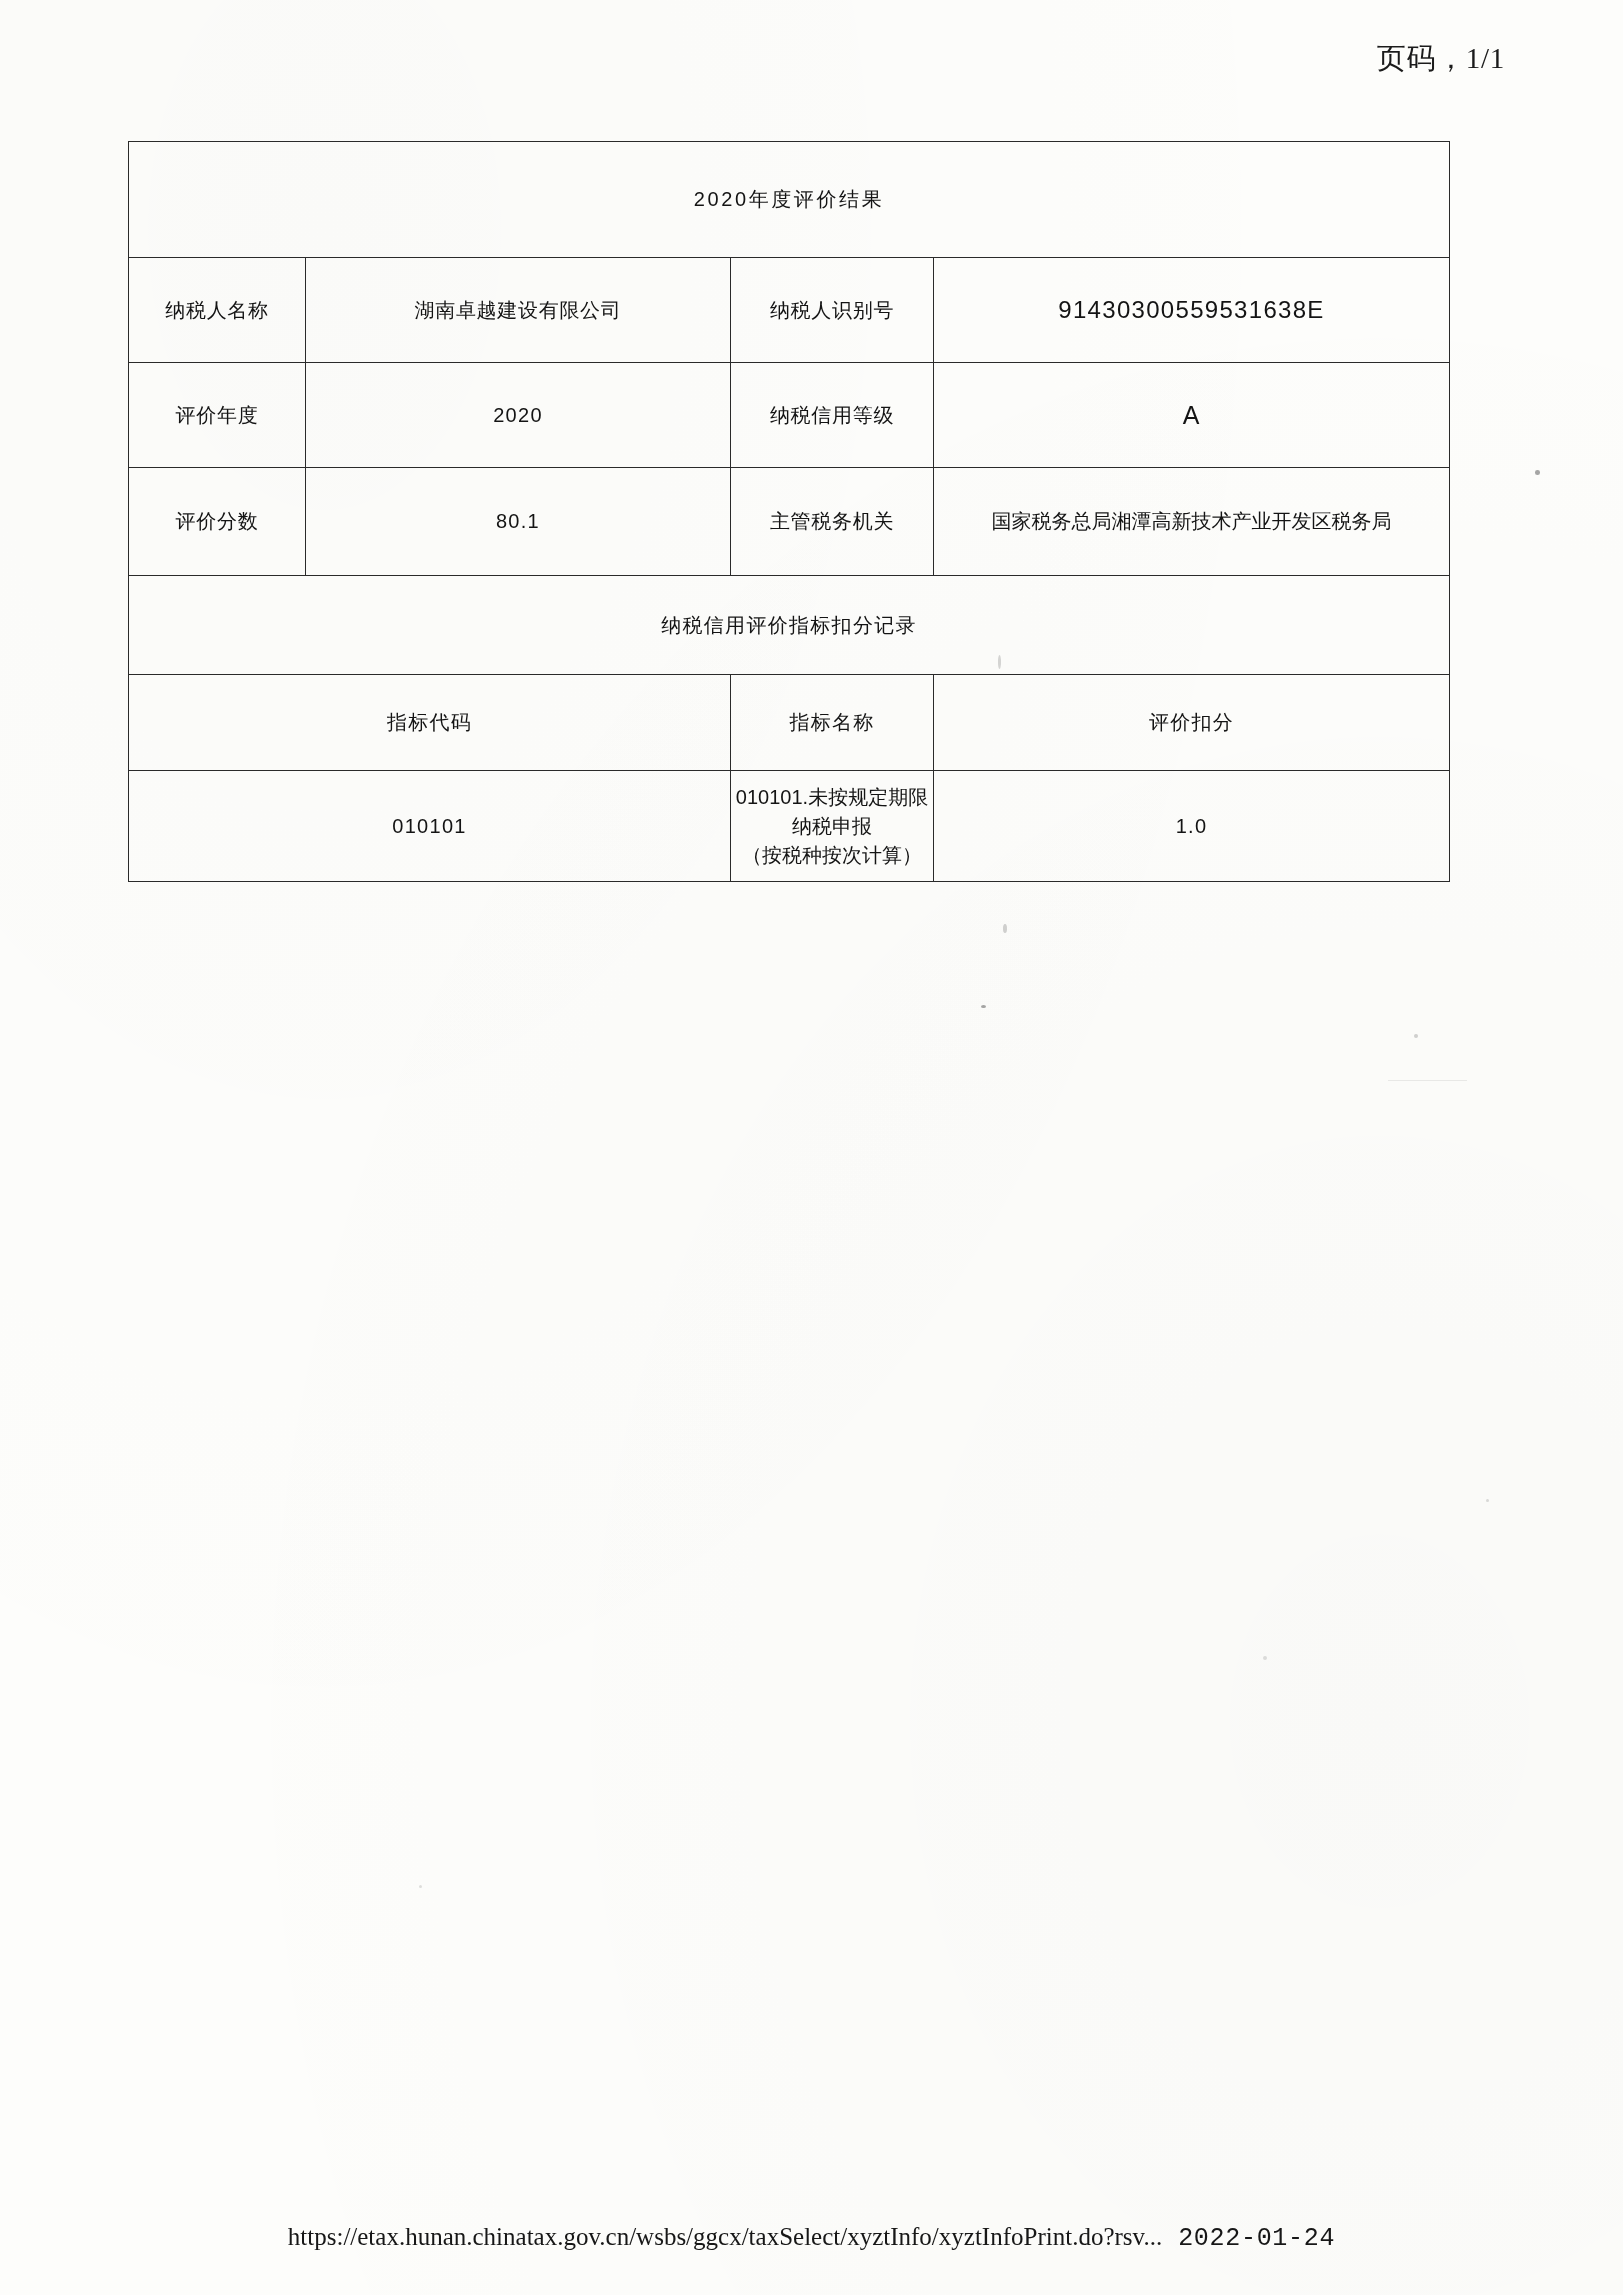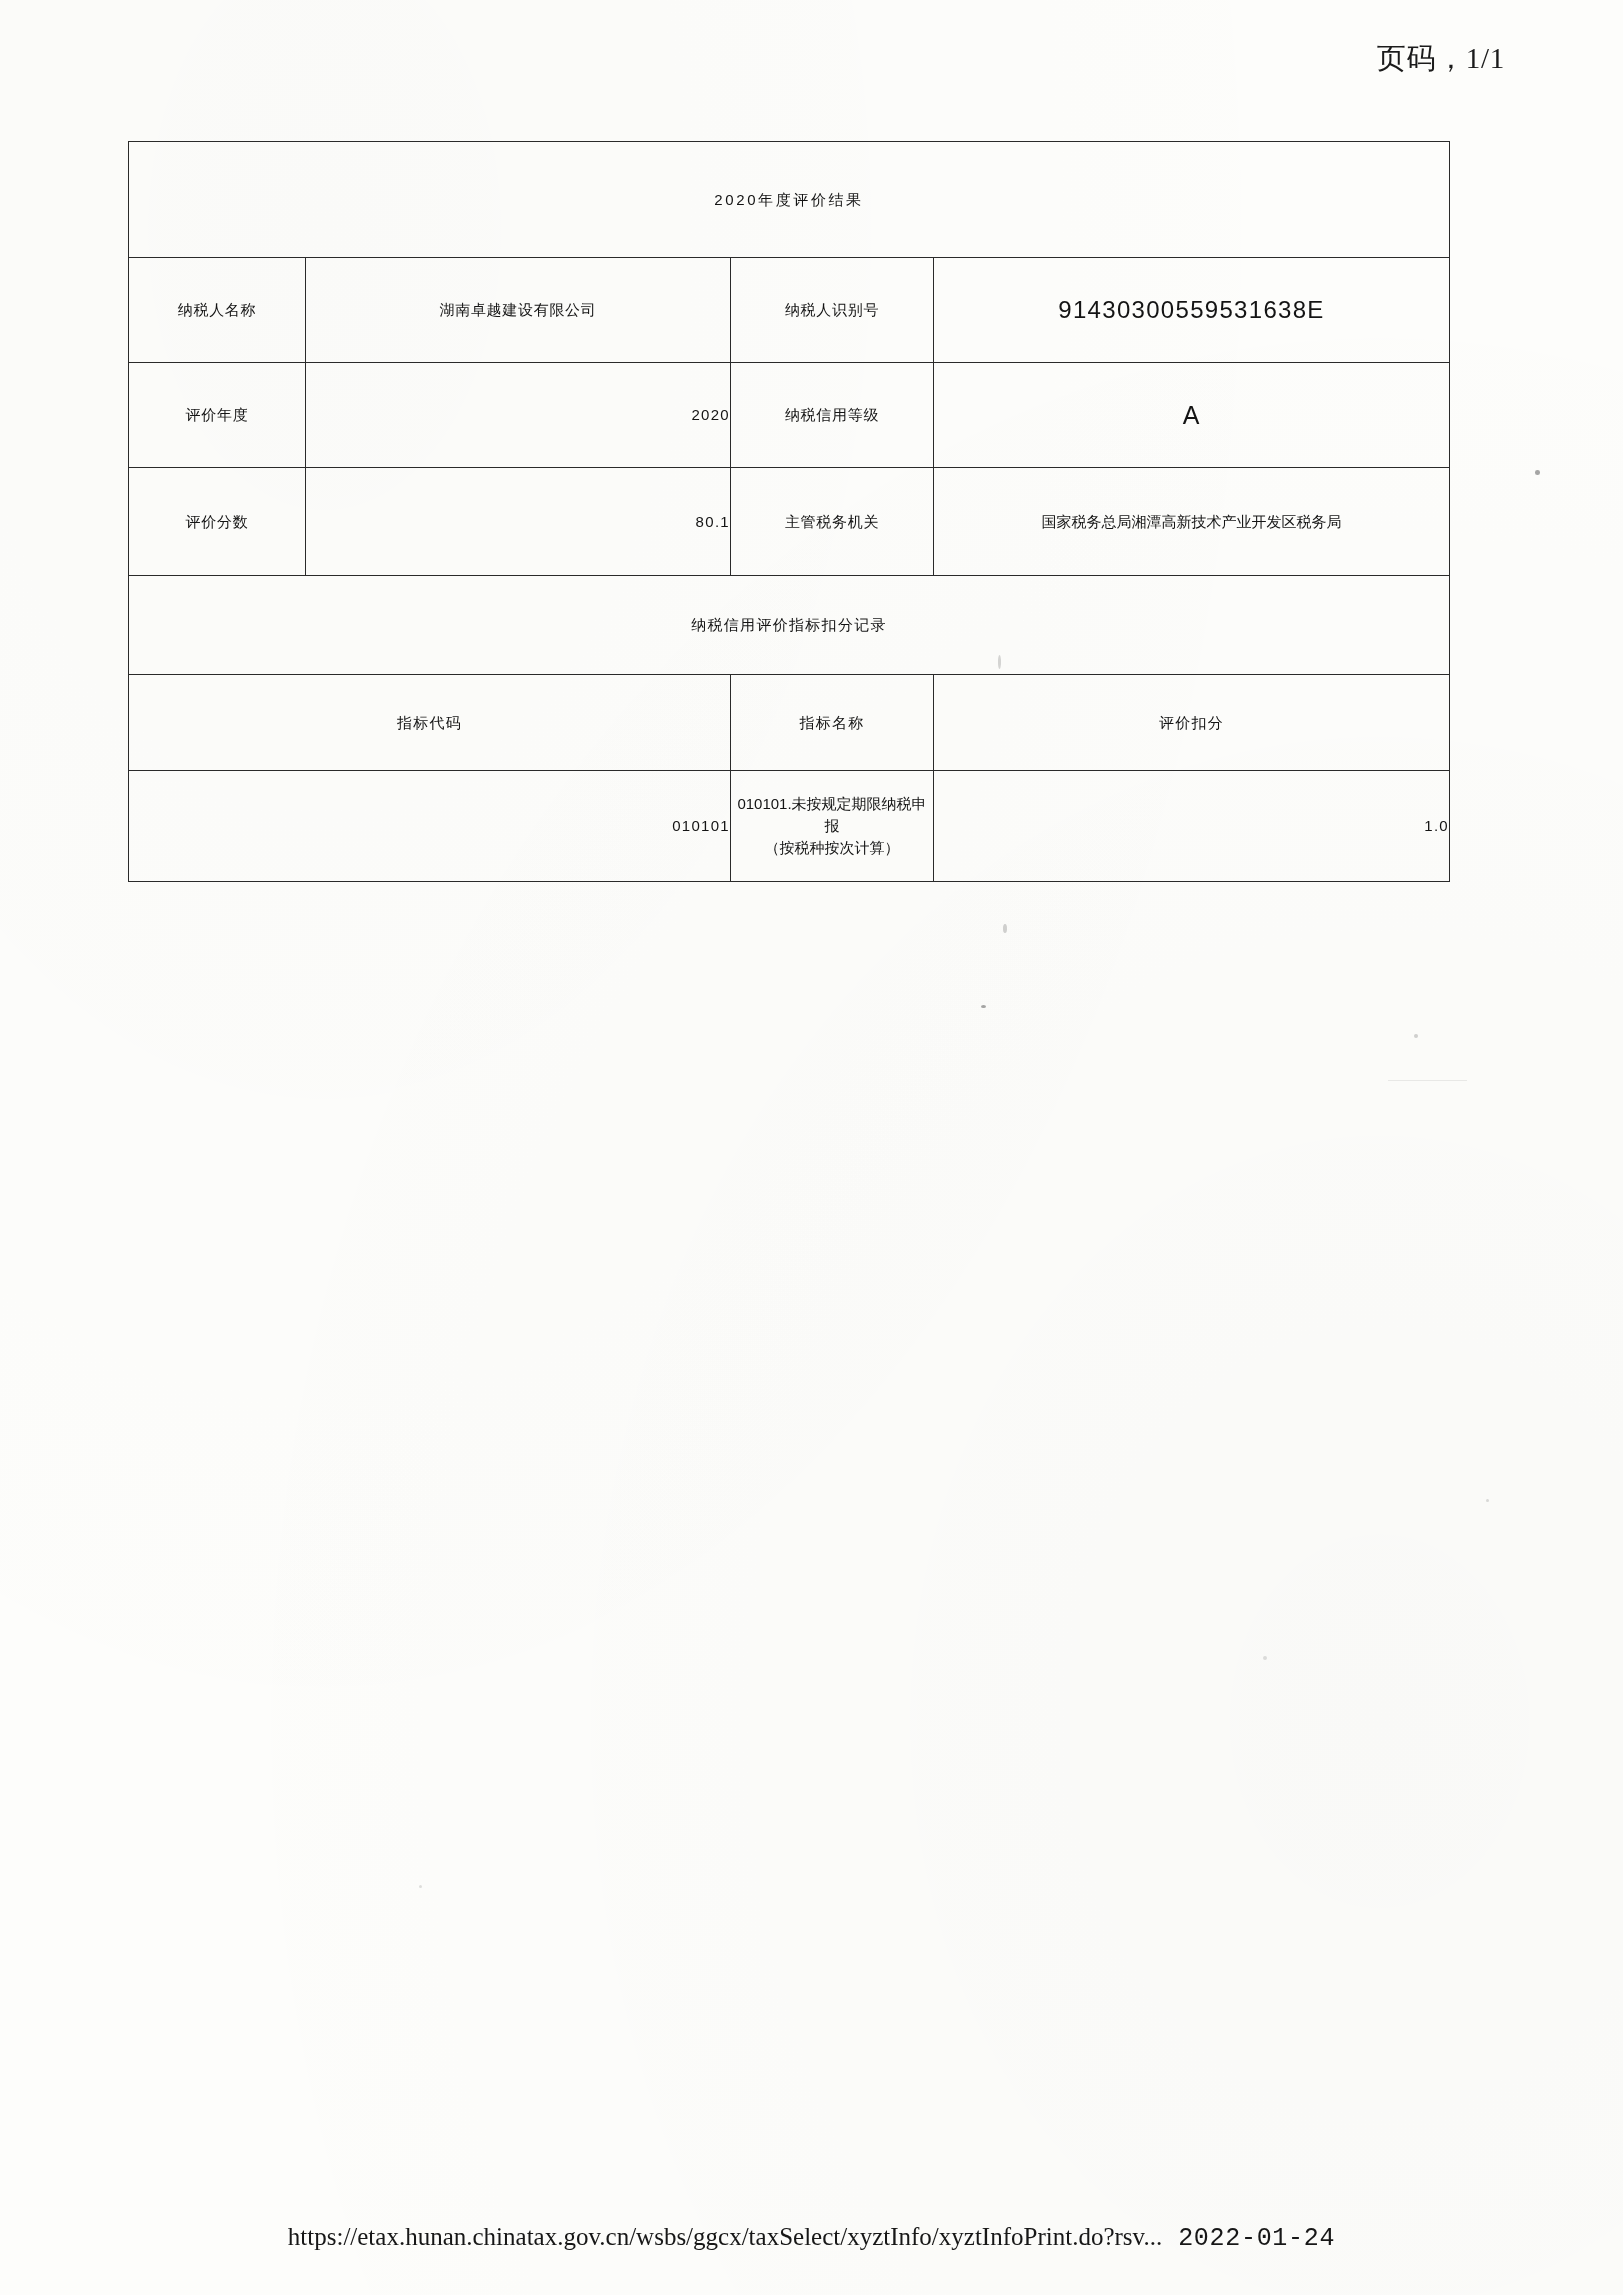--- a/index.html
+++ b/index.html
@@ -48,21 +48,21 @@
     top: 141px;
     width: 1321px;
     border-collapse: collapse;
     table-layout: fixed;
   }
   .doc-table td {
     border: 1.3px solid #2a2a2a;
     padding: 0;
     vertical-align: middle;
     text-align: center;
-    font-size: 15px;
+    font-size: 20px;
     line-height: 1.45;
     color: #141414;
   }
 
   .title-cell {
     height: 115px;
     font-size: 41px;
     letter-spacing: 2.6px;
     font-weight: 400;
     color: #101010;
@@ -78,21 +78,20 @@
   .label-cell {
     font-size: 23.6px;
     letter-spacing: 0.7px;
   }
   .value-cell {
     font-size: 23.6px;
     letter-spacing: 0.7px;
   }
   .value-cell.num {
     letter-spacing: 1.3px;
-    text-align: right;
   }
   .value-cell.idnum {
     font-size: 24px;
     letter-spacing: 1.3px;
   }
   .value-cell.grade {
     font-size: 25px;
   }
   .authority-cell {
     font-size: 23.6px;

